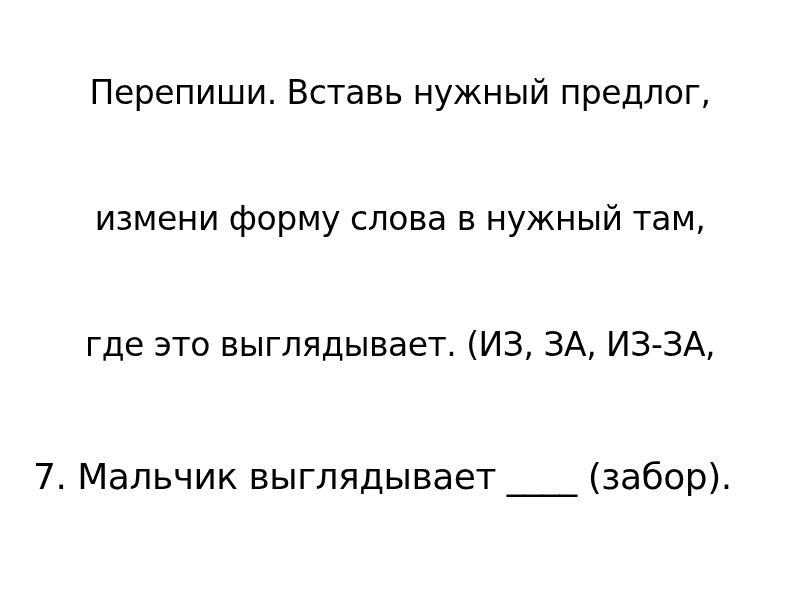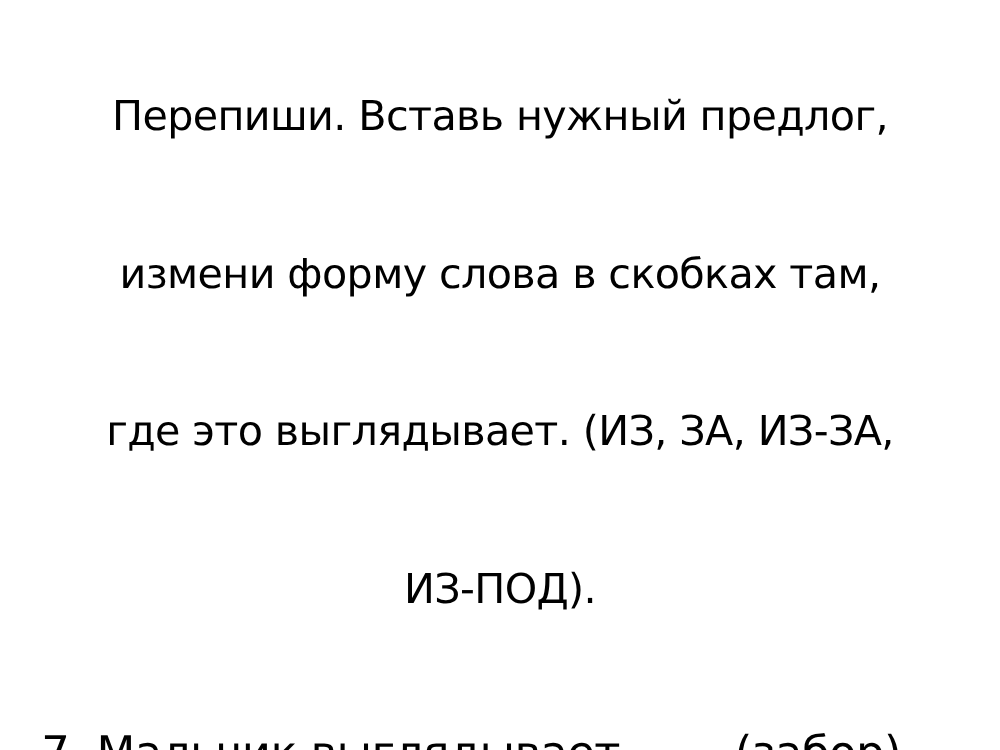--- a/index.html
+++ b/index.html
@@ -38,22 +38,21 @@
     white-space: pre;
   }
 </style>
 </head>
 <body>
 
 <div class="slide">
 
   <div class="instruction">
     <div class="line">Перепиши. Вставь нужный предлог,</div>
-    <div class="line">измени форму слова в скобках там,</div>
+    <div class="line">измени форму слова в нужный там,</div>
     <div class="line">где это выглядывает. (ИЗ, ЗА, ИЗ-ЗА,</div>
-    <div class="line">ИЗ-ПОД).</div>
   </div>
 
   <div class="exercise" id="exercise-list">
       <div class="line">7. Мальчик выглядывает ____ (забор).</div>
     </div>
 
 </div>
 
 </body></html>

